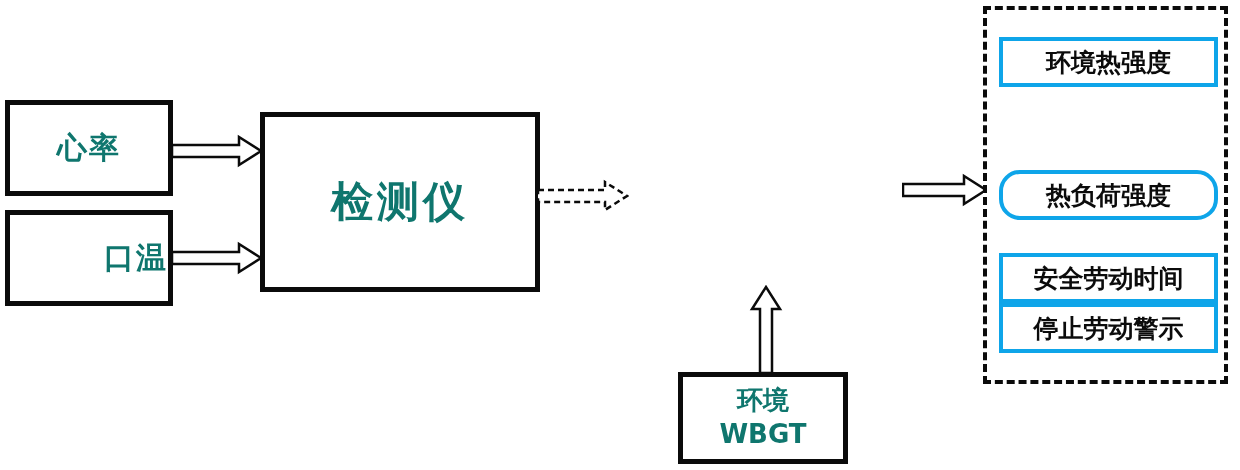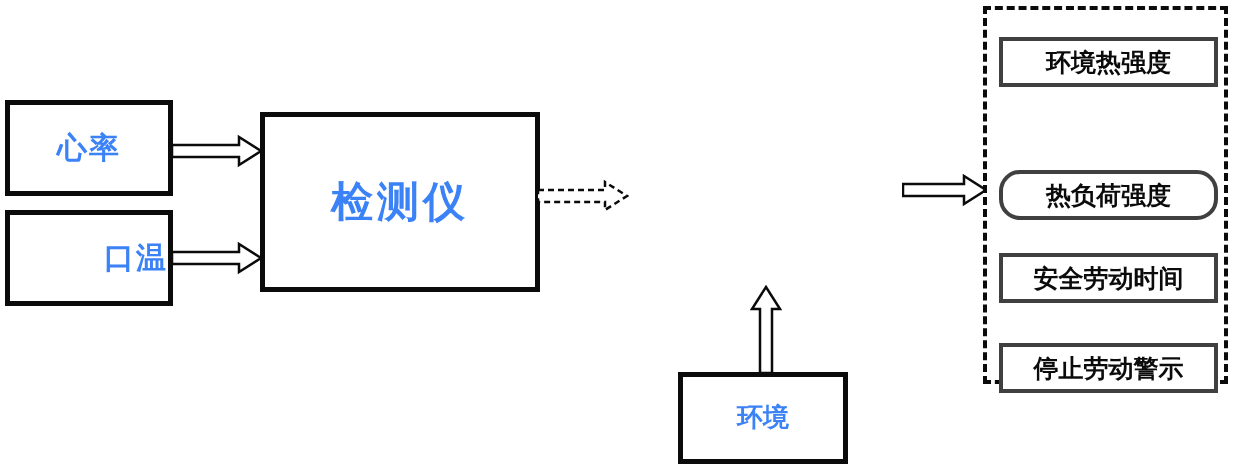--- a/index.html
+++ b/index.html
@@ -16,21 +16,21 @@
     overflow: hidden;
   }
   .box {
     position: absolute;
     box-sizing: border-box;
     border: 5px solid #0b0b0b;
     background: #ffffff;
     display: flex;
     align-items: center;
     justify-content: center;
-    color: #3b82f6;
+    color: #0f766e;
     font-weight: bold;
     text-align: center;
   }
   .input-box {
     left: 5px;
     width: 168px;
     height: 96px;
     font-size: 30px;
     letter-spacing: 2px;
   }
@@ -54,34 +54,34 @@
     box-sizing: border-box;
     border: 4px dashed #0b0b0b;
     background: #ffffff;
   }
   .output-box {
     position: absolute;
     left: 12px;
     width: 219px;
     height: 50px;
     box-sizing: border-box;
-    border: 4px solid #404040;
+    border: 4px solid #0ea5e9;
     background: #ffffff;
     display: flex;
     align-items: center;
     justify-content: center;
     font-size: 25px;
     font-weight: bold;
     color: #0b0b0b;
   }
   .output-box.o0 { top: 27px; }
   .output-box.o1 { top: 93px; }
   .output-box.o2 { top: 160px; border-radius: 21px; }
   .output-box.o3 { top: 243px; }
-  .output-box.o4 { top: 293px; margin-top: 40px; }
+  .output-box.o4 { top: 293px; }
   .wbgt-box {
     left: 678px;
     top: 372px;
     width: 170px;
     height: 92px;
     font-size: 26px;
     flex-direction: column;
     line-height: 1.3;
   }
   .arrow {
@@ -120,20 +120,21 @@
   <svg class="arrow" style="left:902px; top:173px;" width="86" height="34" viewBox="0 0 86 34">
     <polygon points="1,11 62,11 62,3 84,17 62,31 62,23 1,23" fill="#ffffff" stroke="#0b0b0b" stroke-width="2.5"></polygon>
   </svg>
 
   <svg class="arrow" style="left:749px; top:285px;" width="34" height="90" viewBox="0 0 34 90">
     <polygon points="11,88 11,24 3,24 17,2 31,24 23,24 23,88" fill="#ffffff" stroke="#0b0b0b" stroke-width="2.5"></polygon>
   </svg>
 
   <div class="box wbgt-box">
     <span>环境</span>
+    <span>WBGT</span>
   </div>
 
   <div class="dashed-group">
     <div class="output-box o0">
       <span>环境热强度</span>
     </div>
     <div class="output-box o2">
       <span>热负荷强度</span>
     </div>
     <div class="output-box o3">

